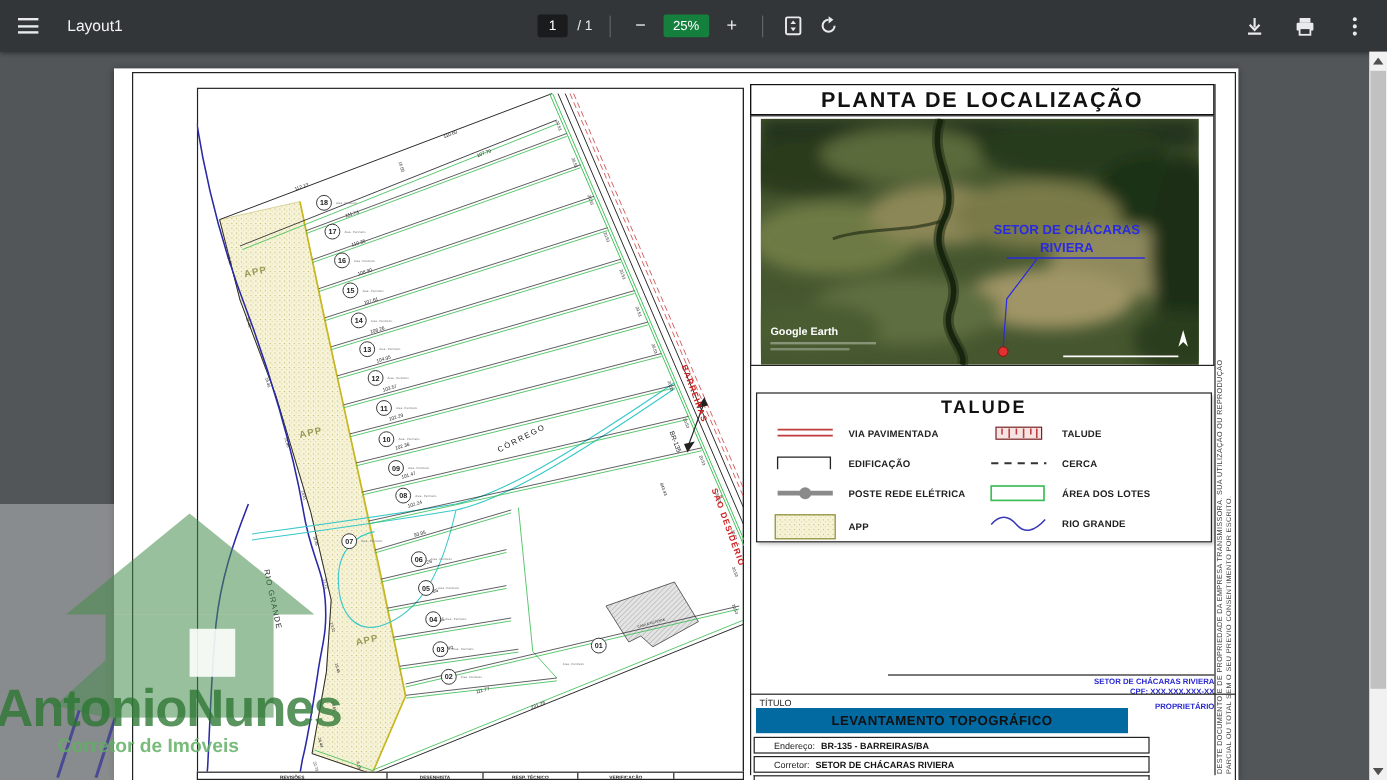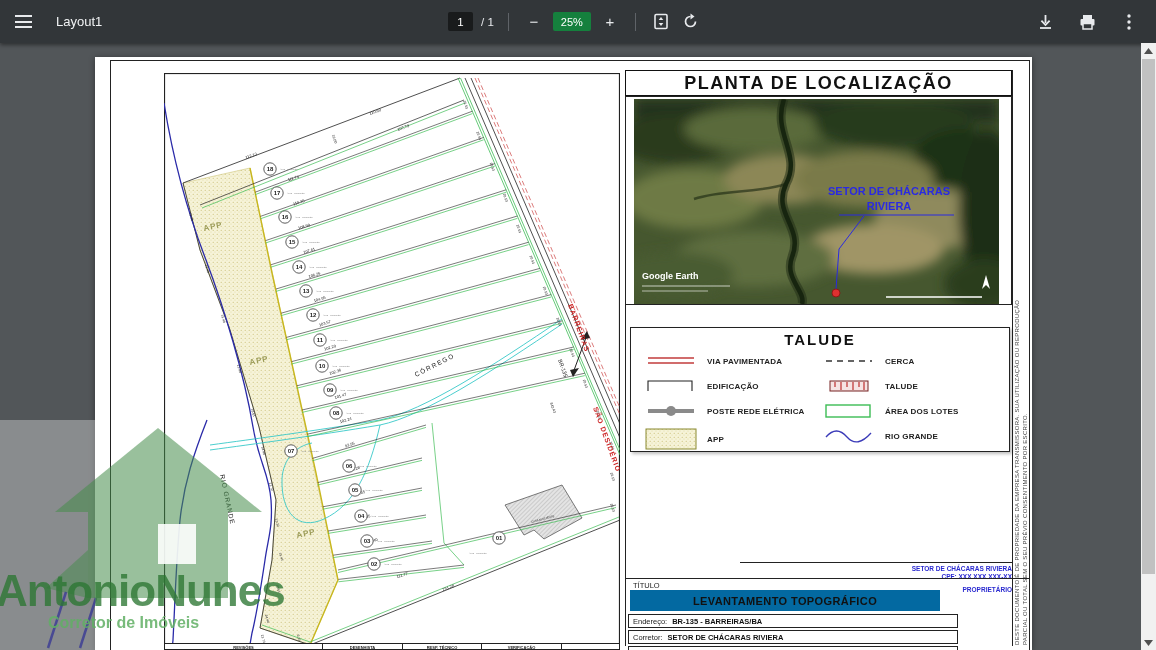--- a/index.html
+++ b/index.html
@@ -59,21 +59,21 @@
   .owner-line { border-top:1px solid #222; margin-bottom:2px; }
   .owner-block div { font-size:6.5px; font-weight:700; color:#2a2ad0; line-height:8px; }
   .owner-role { margin-top:5px; }
 
   .titulo-rule { position:absolute; left:530px; top:521px; width:405px; height:1px; background:#222; }
   .titulo-label { position:absolute; left:538px; top:524px; font-size:7.5px; color:#222; }
   .titulo-banner { position:absolute; left:535px; top:533px; width:310px; height:21px; background:#0369a1;
     display:flex; align-items:center; justify-content:center; }
   .titulo-banner span { font-size:11px; font-weight:700; color:#111; letter-spacing:.4px; }
   .field-box { position:absolute; left:533px; width:330px; height:14px; border:1px solid #222;
-    background:#fff; display:flex; align-items:center; padding-left:4px; gap:5px; }
+    background:#fff; display:flex; align-items:center; padding-left:16px; gap:5px; }
   .field-box .f-label { font-size:7.5px; color:#222; }
   .field-box .f-value { font-size:7.5px; font-weight:700; color:#111; }
   .field-endereco { top:557px; } .field-cliente { top:573px; }
   .field-next { top:589px; height:4px; border-bottom:none; }
 
   .side-note { position:absolute; left:919px; top:16px; width:16px; height:572px; display:flex; }
   .side-note span { writing-mode:vertical-rl; transform:rotate(180deg); font-size:6px; color:#444;
     letter-spacing:.3px; width:8px; overflow:hidden; text-align:left; }
 
   .rev-table { position:absolute; left:69px; top:586px; width:456px; height:7px; border:1px solid #222;
@@ -444,38 +444,38 @@
                     <rect x="1" y="1" width="50" height="20" fill="url(#appdots)" stroke="#8a8a30" stroke-width="1"></rect>
                   </svg>
               </span>
               <span class="legend-label">APP</span>
             </div>
           </div>
           <div class="legend-col">
             <div class="legend-item">
               <span class="legend-swatch">
                 <svg width="50" height="14" viewBox="0 0 50 14">
-                    <line x1="2" y1="7" x2="48" y2="7" stroke="#333" stroke-width="1.6" stroke-dasharray="6 5"></line>
-                  </svg>
-              </span>
-              <span class="legend-label">CERCA</span>
-            </div>
-            <div class="legend-item">
-              <span class="legend-swatch">
-                <svg width="50" height="14" viewBox="0 0 50 14">
                     <rect x="6" y="2" width="38" height="10" fill="#f6e4e4" stroke="#772222" stroke-width="1"></rect>
                     <line x1="11" y1="3" x2="11" y2="8" stroke="#c23b3b" stroke-width="1.3"></line>
                     <line x1="17" y1="3" x2="17" y2="11" stroke="#c23b3b" stroke-width="1.3"></line>
                     <line x1="23" y1="3" x2="23" y2="8" stroke="#c23b3b" stroke-width="1.3"></line>
                     <line x1="29" y1="3" x2="29" y2="11" stroke="#c23b3b" stroke-width="1.3"></line>
                     <line x1="35" y1="3" x2="35" y2="8" stroke="#c23b3b" stroke-width="1.3"></line>
                     <line x1="40" y1="3" x2="40" y2="11" stroke="#c23b3b" stroke-width="1.3"></line>
                   </svg>
               </span>
               <span class="legend-label">TALUDE</span>
+            </div>
+            <div class="legend-item">
+              <span class="legend-swatch">
+                <svg width="50" height="14" viewBox="0 0 50 14">
+                    <line x1="2" y1="7" x2="48" y2="7" stroke="#333" stroke-width="1.6" stroke-dasharray="6 5"></line>
+                  </svg>
+              </span>
+              <span class="legend-label">CERCA</span>
             </div>
             <div class="legend-item">
               <span class="legend-swatch">
                 <svg width="50" height="16" viewBox="0 0 50 16">
                     <rect x="2" y="2" width="44" height="12" fill="#fff" stroke="#3dbd55" stroke-width="1.4"></rect>
                   </svg>
               </span>
               <span class="legend-label">ÁREA DOS LOTES</span>
             </div>
             <div class="legend-item">

